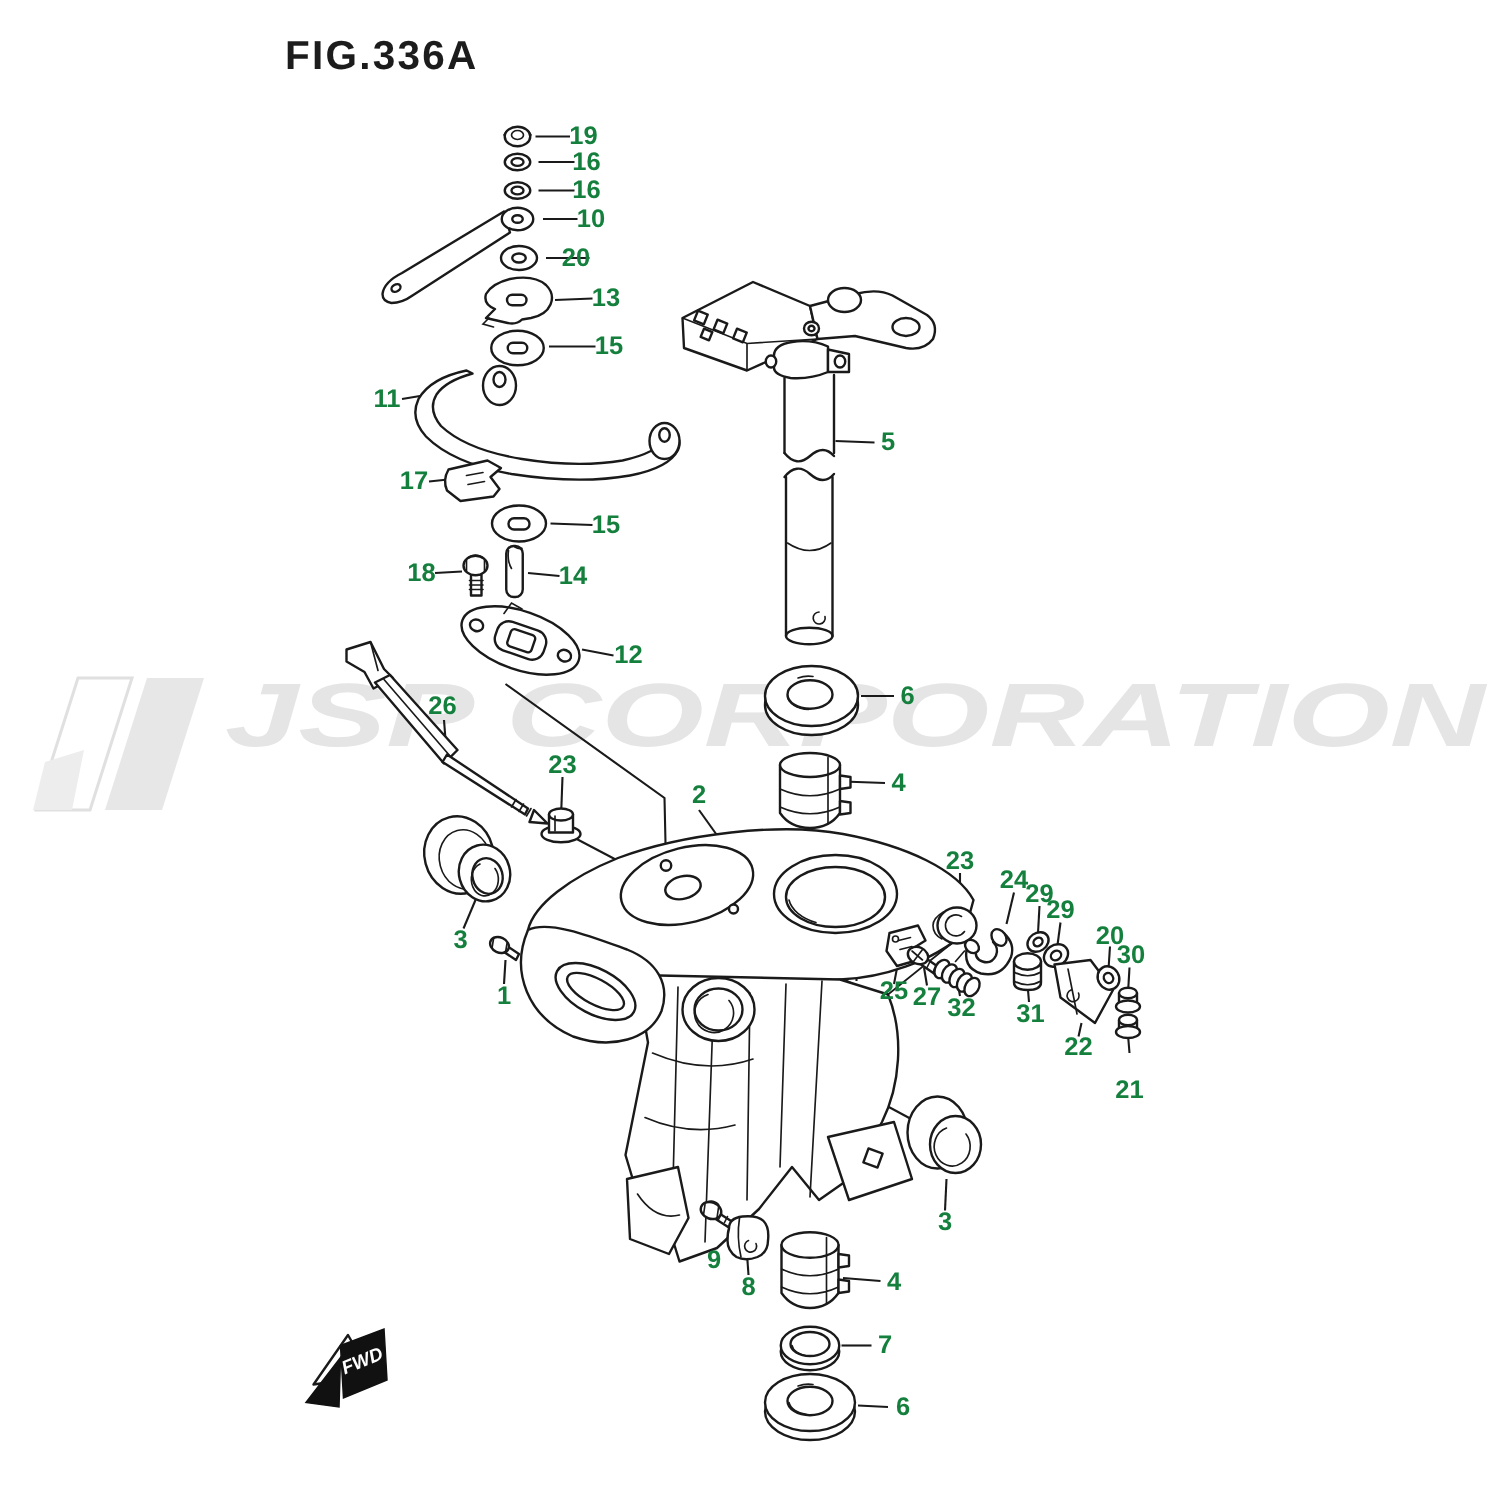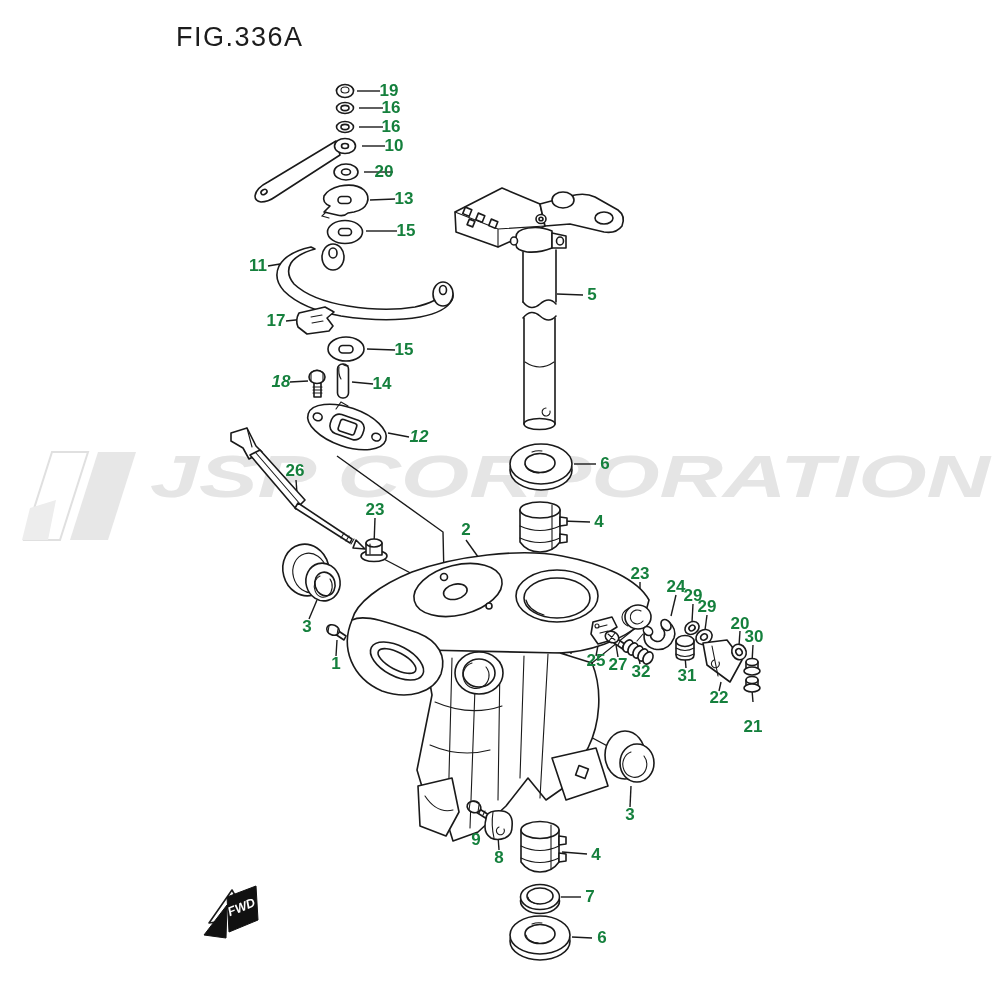--- a/index.html
+++ b/index.html
@@ -1,19 +1,19 @@
 <!DOCTYPE html>
 <html><head>
 <meta charset="utf-8">
 <style>
   html,body{margin:0;padding:0;background:#fff;}
   .stage{position:relative;width:1000px;height:1000px;background:#ffffff;overflow:hidden;
          font-family:"Liberation Sans",sans-serif;}
-  .fig-title{position:absolute;left:176px;top:22px;font-size:27px;letter-spacing:1.5px;
-             color:#1c1c1c;font-weight:400;}
+  .fig-title{position:absolute;left:190px;top:22px;font-size:27px;letter-spacing:1.5px;
+             color:#1c1c1c;font-weight:700;}
   .callout{position:absolute;transform:translate(-50%,-50%);font-weight:700;font-size:17px;
            color:#15803d;white-space:nowrap;}
   svg{position:absolute;left:0;top:0;}
   .p{fill:#ffffff;stroke:#1a1a1a;stroke-width:1.6;stroke-linejoin:round;stroke-linecap:round;}
   .pn{fill:none;stroke:#1a1a1a;stroke-width:1.6;stroke-linejoin:round;stroke-linecap:round;}
   .thin{fill:none;stroke:#1a1a1a;stroke-width:1.1;stroke-linecap:round;}
   .lead{stroke:#1a1a1a;stroke-width:1.4;fill:none;}
   .blk{fill:#111111;stroke:#111111;stroke-width:1;}
   .wm-text{font-family:"Liberation Sans",sans-serif;font-weight:700;font-style:italic;}
 </style>
@@ -353,23 +353,23 @@
       <span class="callout" style="left: 389px; top: 91px;">19</span>
       <span class="callout" style="left: 391px; top: 108px;">16</span>
       <span class="callout" style="left: 391px; top: 127px;">16</span>
       <span class="callout" style="left: 394px; top: 146px;">10</span>
       <span class="callout" style="left: 384px; top: 172px;">20</span>
       <span class="callout" style="left: 404px; top: 199px;">13</span>
       <span class="callout" style="left: 406px; top: 231px;">15</span>
       <span class="callout" style="left: 258px; top: 266px;">11</span>
       <span class="callout" style="left: 276px; top: 321px;">17</span>
       <span class="callout" style="left: 404px; top: 350px;">15</span>
-      <span class="callout" style="left: 281px; top: 382px; font-style: italic;">18</span>
+      <span class="callout" style="left: 281px; top: 382px;">18</span>
       <span class="callout" style="left: 382px; top: 384px;">14</span>
-      <span class="callout" style="left: 419px; top: 437px; font-style: italic;">12</span>
+      <span class="callout" style="left: 419px; top: 437px;">12</span>
       <span class="callout" style="left: 592px; top: 295px;">5</span>
       <span class="callout" style="left: 605px; top: 464px;">6</span>
       <span class="callout" style="left: 599px; top: 522px;">4</span>
       <span class="callout" style="left: 295px; top: 471px;">26</span>
       <span class="callout" style="left: 375px; top: 510px;">23</span>
       <span class="callout" style="left: 466px; top: 530px;">2</span>
       <span class="callout" style="left: 307px; top: 627px;">3</span>
       <span class="callout" style="left: 336px; top: 664px;">1</span>
       <span class="callout" style="left: 640px; top: 574px;">23</span>
       <span class="callout" style="left: 676px; top: 587px;">24</span>

